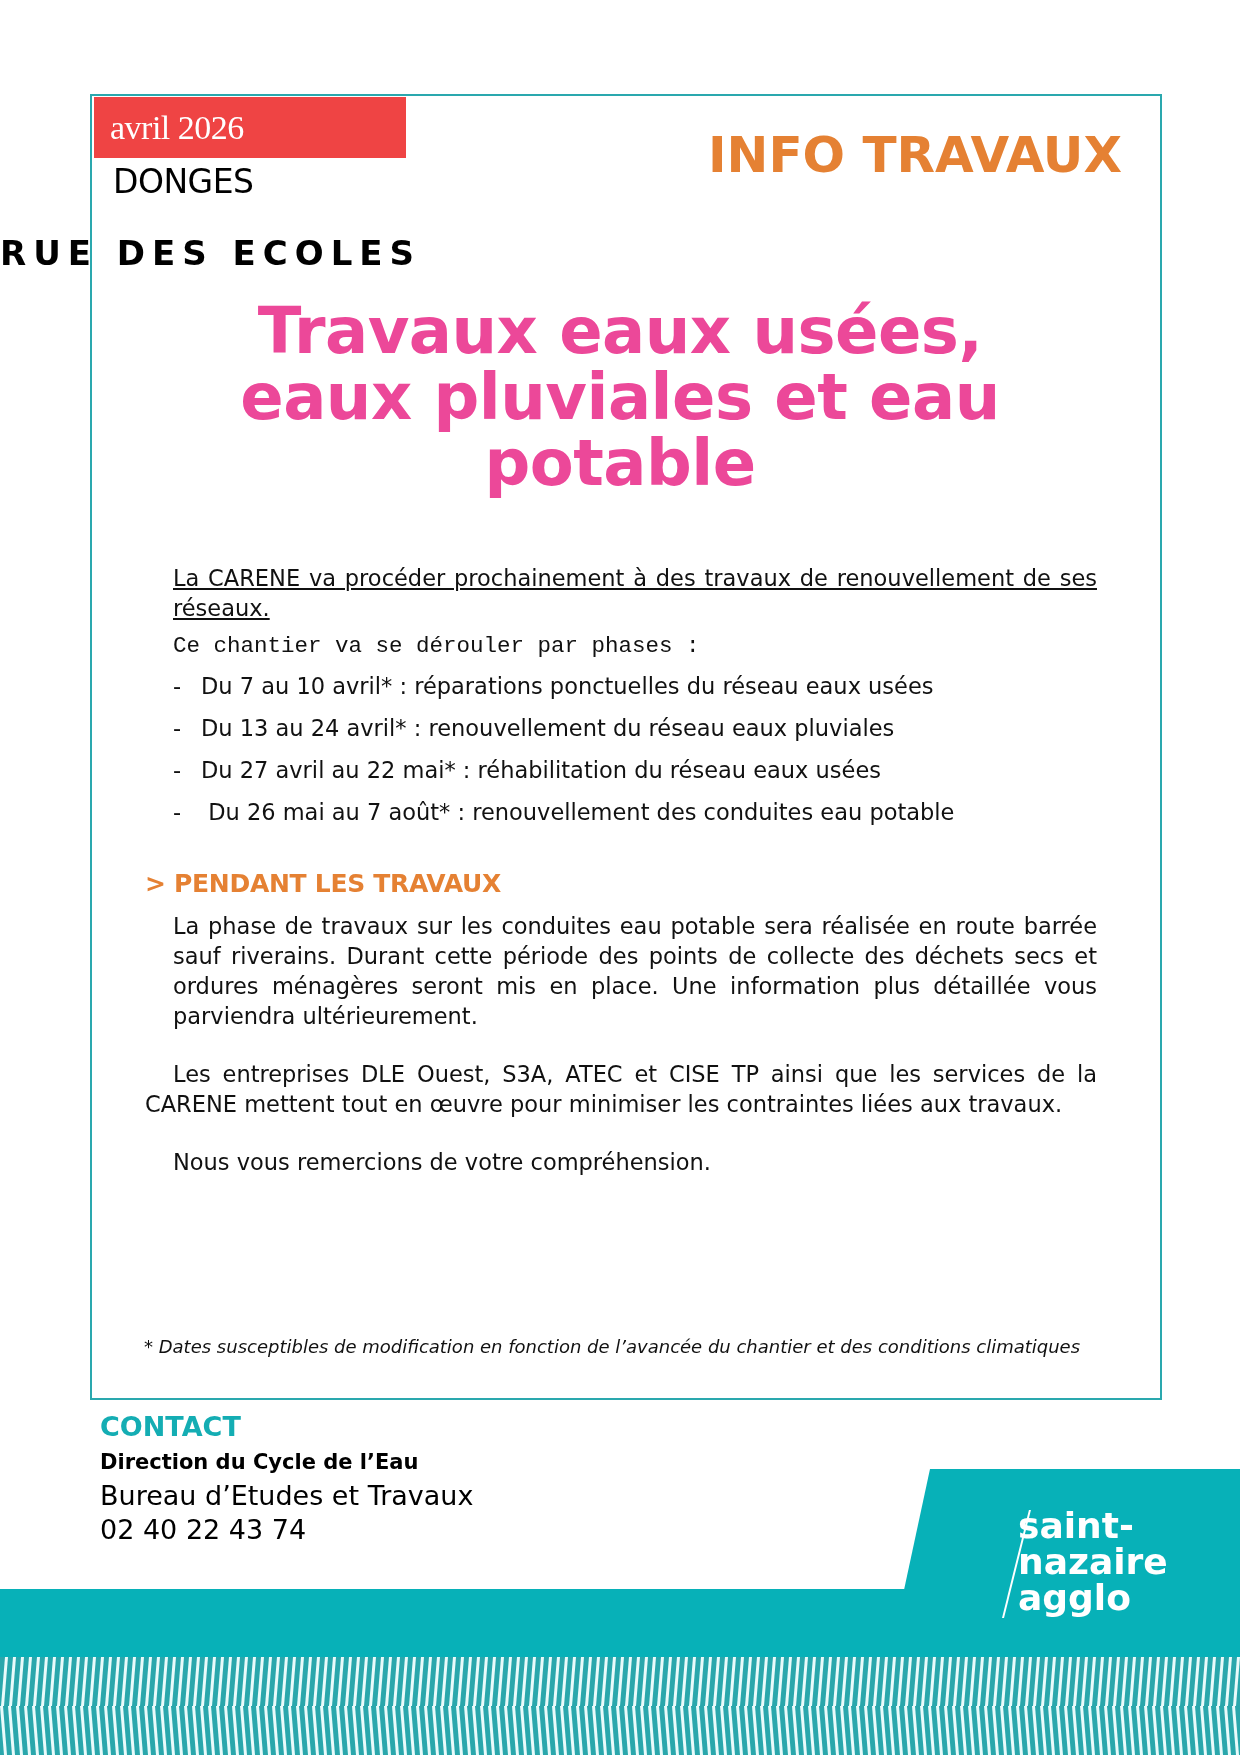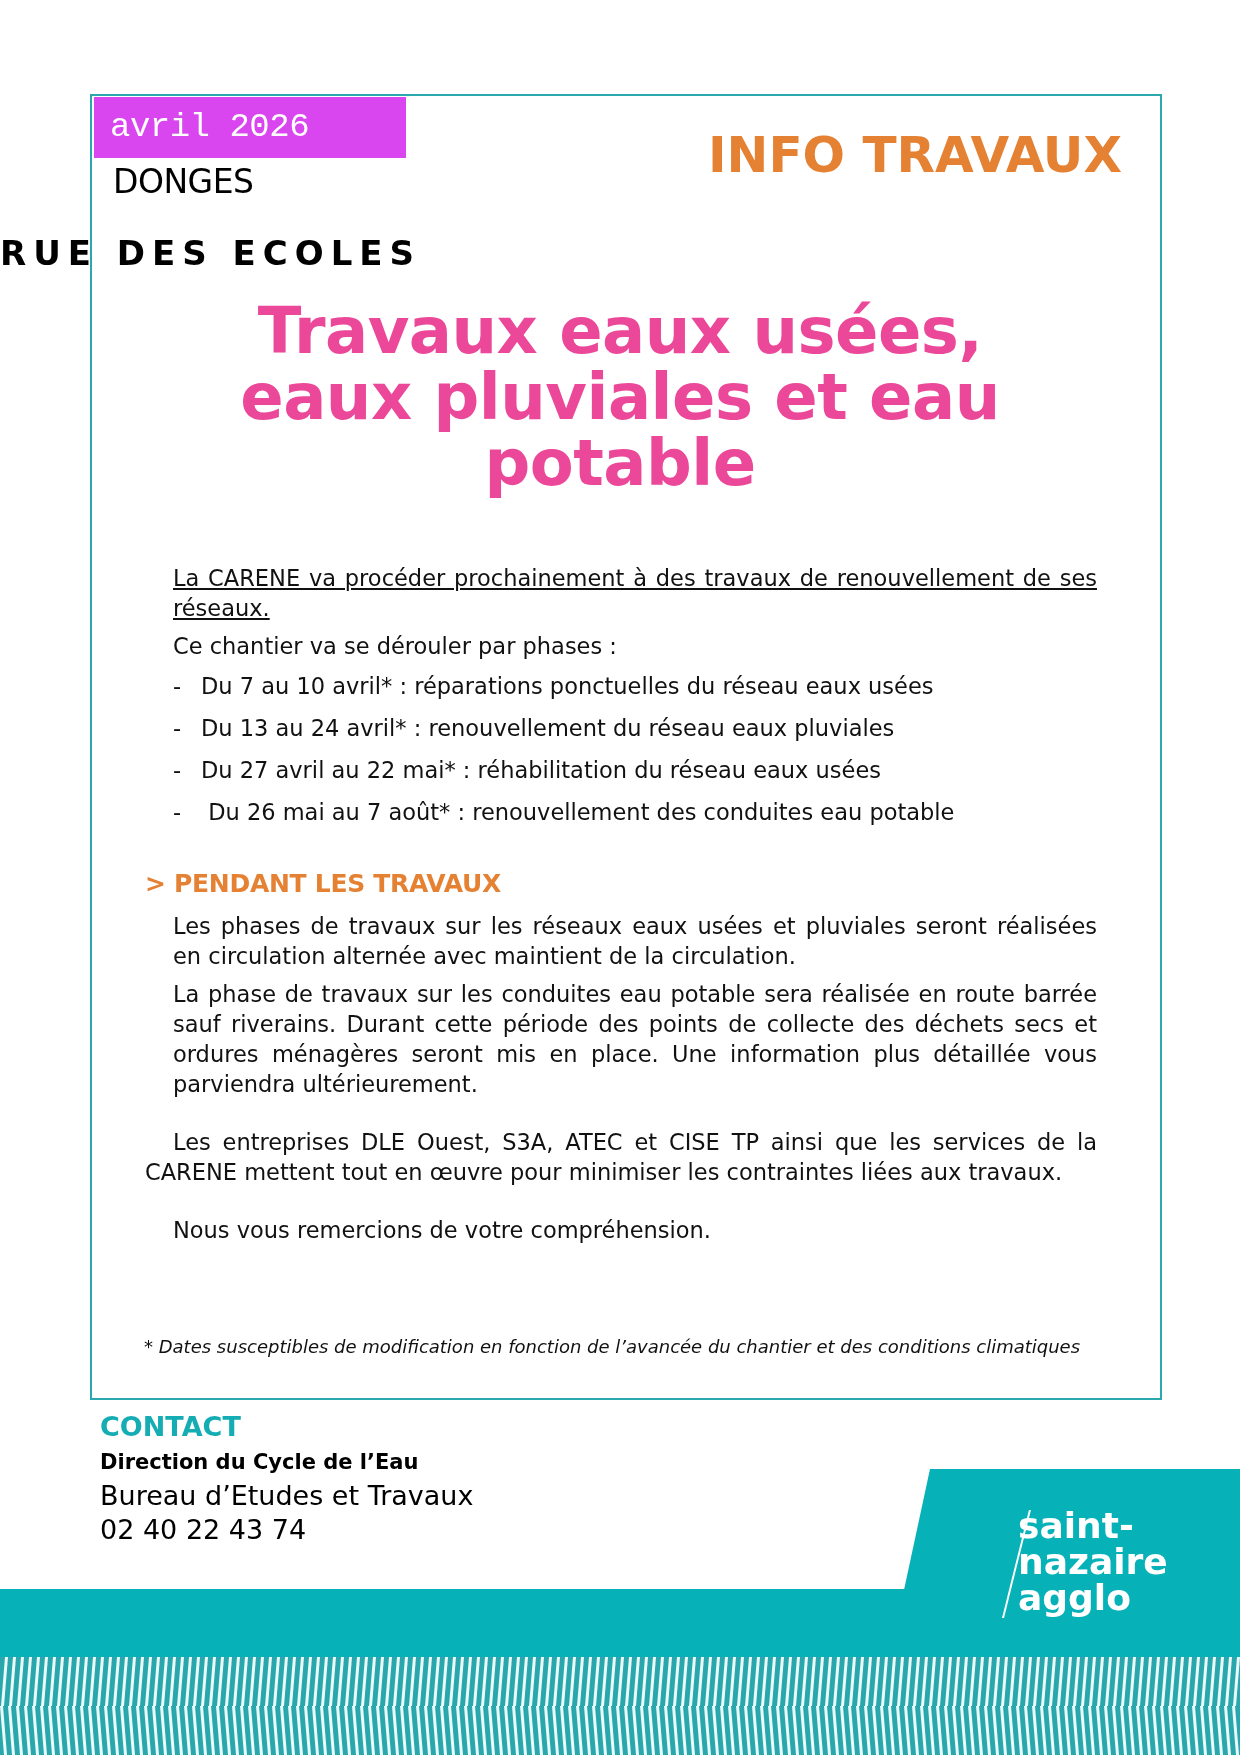--- a/index.html
+++ b/index.html
@@ -7,23 +7,23 @@
     width:1240px; height:1755px; position:relative; overflow:hidden;
     background:#ffffff; color:#111;
     font-family:"DejaVu Sans", sans-serif;
   }
   .frame {
     position:absolute; left:90px; top:94px; width:1072px; height:1306px;
     border:2px solid #2aa8ae; box-sizing:border-box;
   }
   .date-box {
     position:absolute; left:94px; top:97px; width:312px; height:61px;
-    background:#d946ef; color:#fff; font-size:34px; line-height:61px;
+    background:#ef4444; color:#fff; font-size:34px; line-height:61px;
     padding-left:16px; box-sizing:border-box;
-    font-family:Liberation Mono, monospace; letter-spacing:-0.5px;
+    font-family:Liberation Serif, serif; letter-spacing:-0.5px;
   }
   .town {
     position:absolute; left:113px; top:162px; font-size:33px; color:#000;
     letter-spacing:-0.5px;
   }
   .info-title {
     position:absolute; right:118px; top:126px; font-size:50px; font-weight:bold;
     color:#e58133; letter-spacing:0px;
   }
   .street {
@@ -100,42 +100,41 @@
 <div class="street">RUE DES ECOLES</div>
 
 <h1 class="headline" style="margin:0;">
   <span>Travaux eaux usées,</span>
   <span>eaux pluviales et eau</span>
   <span>potable</span>
 </h1>
 
 <div class="content">
   <p class="intro1 indent" style="padding-left:28px;">La CARENE va procéder prochainement à des travaux de renouvellement de ses réseaux.</p>
-  <p class="intro2" style="padding-left:28px;">Ce chantier va se dérouler par phases  :</p>
+  <p class="intro2" style="padding-left:28px;font-family:Liberation Mono, monospace;">Ce chantier va se dérouler par phases  :</p>
   <ul class="phases">
     <li>
         <span class="dash">-</span>
         <span>Du 7 au 10 avril* : réparations ponctuelles du réseau eaux usées</span>
       </li>
     <li>
         <span class="dash">-</span>
         <span>Du 13 au 24 avril* : renouvellement du réseau eaux pluviales</span>
       </li>
     <li>
         <span class="dash">-</span>
         <span>Du 27 avril au 22 mai* : réhabilitation du réseau eaux usées</span>
       </li>
     <li>
         <span class="dash">-</span>
         <span style="white-space:pre;"> Du 26 mai au 7 août* : renouvellement des conduites eau potable</span>
       </li>
   </ul>
 
   <p class="section-head">&gt; PENDANT LES TRAVAUX</p>
-  <p style="padding-left:28px;">Les phases de travaux sur les réseaux eaux usées et pluviales seront réalisées en circulation alternée avec maintient de la circulation.</p>
   <p class="gap8" style="padding-left:28px;">La phase de travaux sur les conduites eau potable sera réalisée en route barrée sauf riverains. Durant cette période des points de collecte des déchets secs et ordures ménagères seront mis en place. Une information plus détaillée vous parviendra ultérieurement.</p>
   <p class="gap26" style="text-indent:28px;">Les entreprises DLE Ouest, S3A, ATEC et CISE TP ainsi que les services de la CARENE mettent tout en œuvre pour minimiser les contraintes liées aux travaux.</p>
   <p class="gap26" style="padding-left:28px;">Nous vous remercions de votre compréhension.</p>
 </div>
 
 <p class="footnote" style="margin:0;">* Dates susceptibles de modification en fonction de l’avancée du chantier et des conditions climatiques</p>
 
 <div class="contact">
   <div class="c-label">CONTACT</div>
   <div class="c-dept">Direction du Cycle de l’Eau</div>

